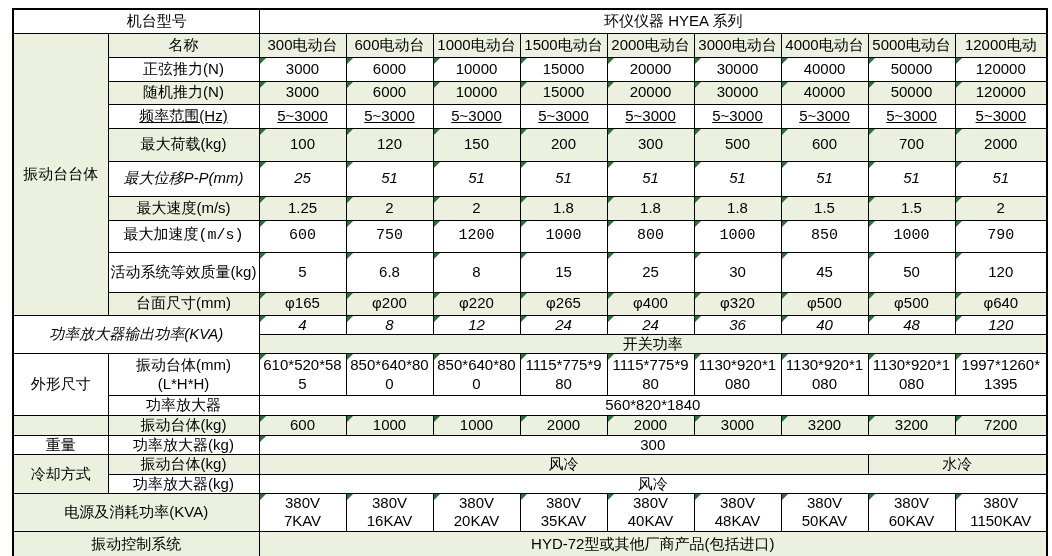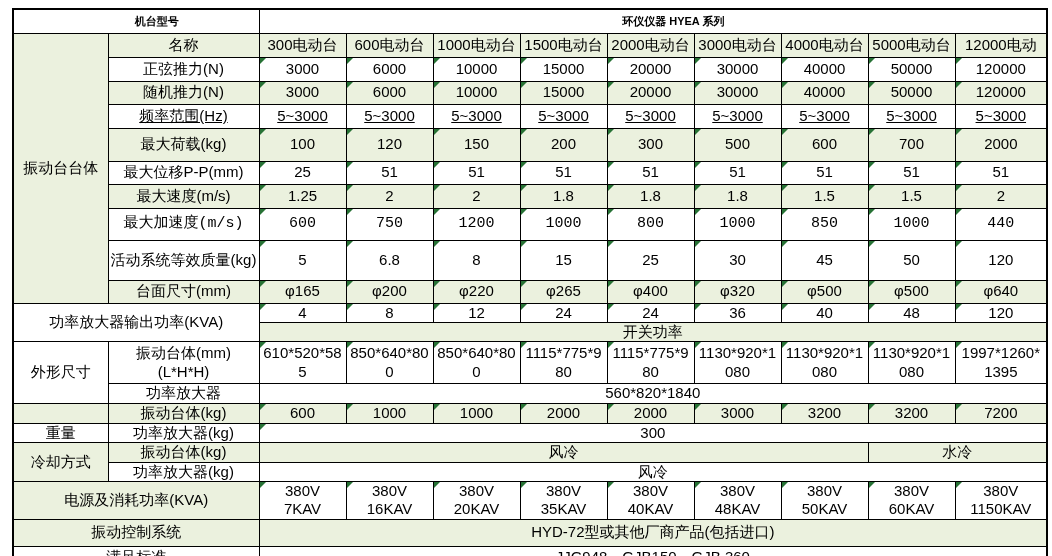--- a/index.html
+++ b/index.html
@@ -22,21 +22,21 @@
     text-align:center;
     vertical-align:middle;
     position:relative;
     padding:0 2px;
     font-size:15px;
     line-height:1.22;
     overflow:hidden;
   }
   td.band{background:#ebf1de;}
   td.white{background:#ffffff;}
-  td.bold{font-weight:bold;font-size:11px;padding-left:43px;}
+  td.bold{font-weight:normal;font-size:15px;padding-left:43px;}
   td.breakall{word-break:break-all;}
   td.preline{white-space:pre-line;}
   td.mark::before{
     content:"";
     position:absolute;top:0;left:0;
     width:0;height:0;
     border-top:6px solid #277235;
     border-right:6px solid transparent;
   }
 </style>
@@ -117,21 +117,21 @@
           <td class="band mark">100</td>
           <td class="band mark">120</td>
           <td class="band mark">150</td>
           <td class="band mark">200</td>
           <td class="band mark">300</td>
           <td class="band mark">500</td>
           <td class="band mark">600</td>
           <td class="band mark">700</td>
           <td class="band mark">2000</td>
         </tr>
-        <tr style="height: 23px;">
+        <tr style="height: 35px; font-style: italic;">
           <td class="white">最大位移P-P(mm)</td>
           <td class="white mark">25</td>
           <td class="white mark">51</td>
           <td class="white mark">51</td>
           <td class="white mark">51</td>
           <td class="white mark">51</td>
           <td class="white mark">51</td>
           <td class="white mark">51</td>
           <td class="white mark">51</td>
           <td class="white mark">51</td>
@@ -151,21 +151,21 @@
         <tr style="height: 32px; font-family: Liberation Mono, monospace;">
           <td class="white">最大加速度(m/s)</td>
           <td class="white mark">600</td>
           <td class="white mark">750</td>
           <td class="white mark">1200</td>
           <td class="white mark">1000</td>
           <td class="white mark">800</td>
           <td class="white mark">1000</td>
           <td class="white mark">850</td>
           <td class="white mark">1000</td>
-          <td class="white mark">440</td>
+          <td class="white mark">790</td>
         </tr>
         <tr style="height: 40px;">
           <td class="white">活动系统等效质量(kg)</td>
           <td class="white mark">5</td>
           <td class="white mark">6.8</td>
           <td class="white mark">8</td>
           <td class="white mark">15</td>
           <td class="white mark">25</td>
           <td class="white mark">30</td>
           <td class="white mark">45</td>
@@ -177,21 +177,21 @@
           <td class="band mark">φ165</td>
           <td class="band mark">φ200</td>
           <td class="band mark">φ220</td>
           <td class="band mark">φ265</td>
           <td class="band mark">φ400</td>
           <td class="band mark">φ320</td>
           <td class="band mark">φ500</td>
           <td class="band mark">φ500</td>
           <td class="band mark">φ640</td>
         </tr>
-        <tr style="height: 19px;">
+        <tr style="height: 19px; font-style: italic;">
           <td colspan="2" rowspan="2" class="white">功率放大器输出功率(KVA)</td>
           <td class="white mark">4</td>
           <td class="white mark">8</td>
           <td class="white mark">12</td>
           <td class="white mark">24</td>
           <td class="white mark">24</td>
           <td class="white mark">36</td>
           <td class="white mark">40</td>
           <td class="white mark">48</td>
           <td class="white mark">120</td>

